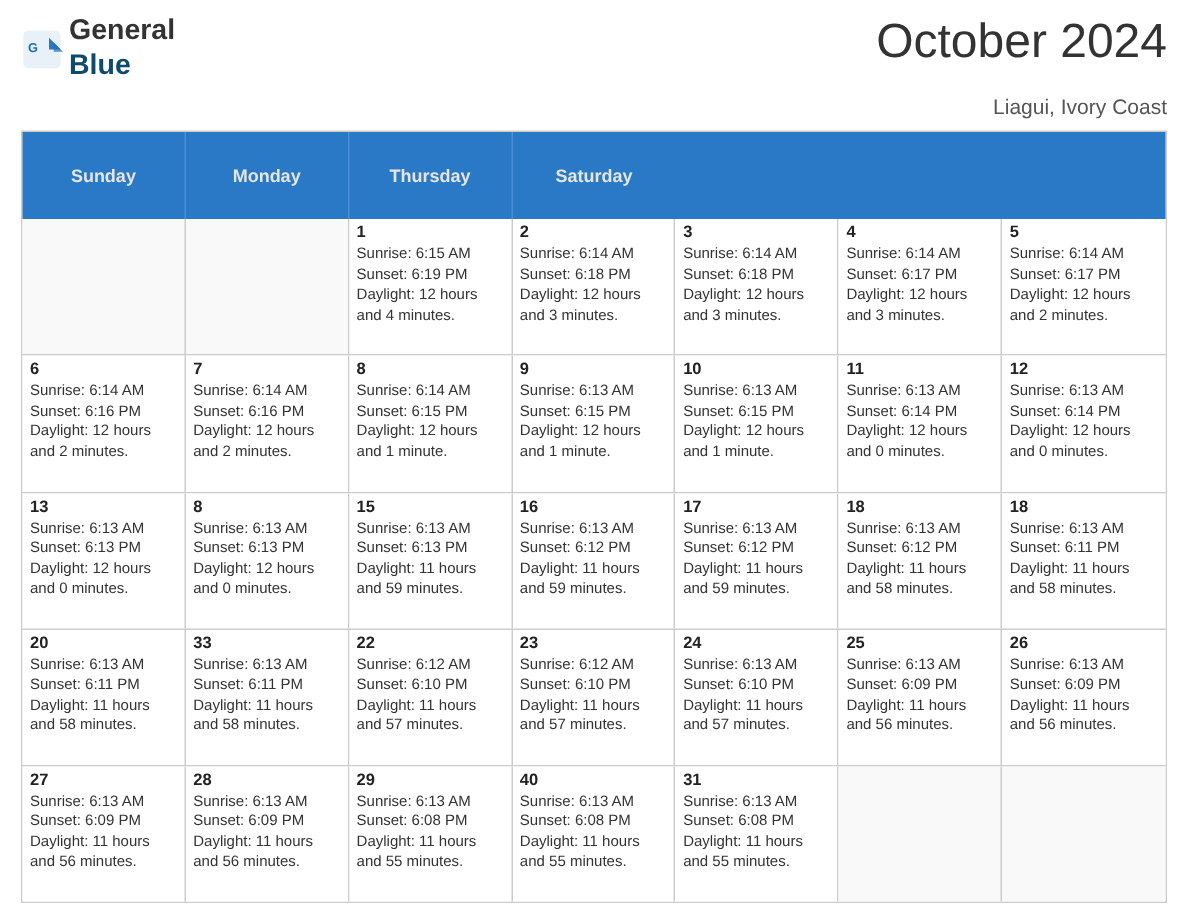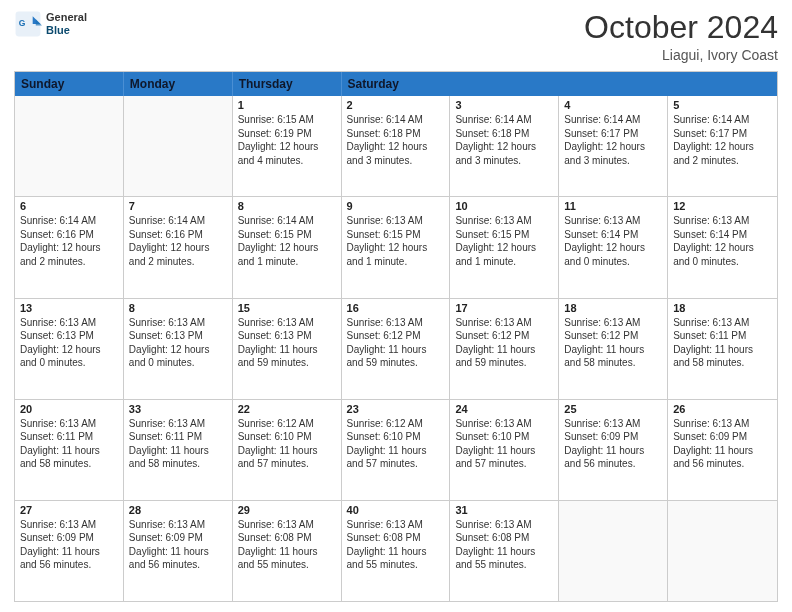--- a/index.html
+++ b/index.html
@@ -22,21 +22,21 @@
       justify-content: space-between;
       align-items: flex-start;
       margin-bottom: 8px;
     }
     .logo {
       display: flex;
       align-items: center;
       gap: 4px;
     }
     .logo-text {
-      font-size: 11px;
+      font-size: 19px;
       font-weight: bold;
       color: #333;
       line-height: 1.2;
     }
     .logo-text span {
       color: #0c4a6e;
     }
     .logo-icon {
       width: 28px;
       height: 28px;
@@ -46,40 +46,40 @@
     }
     .month-title {
       font-size: 32px;
       font-weight: normal;
       color: #333;
       line-height: 1.1;
     }
     .location {
       font-size: 14px;
       color: #555;
-      margin-top: 2px;
+      margin-top: 18px;
     }
     .calendar {
       flex: 1;
       display: flex;
       flex-direction: column;
       border: 1px solid #ccc;
     }
     .cal-header {
       display: grid;
       grid-template-columns: repeat(7, 1fr);
       background: #2979c7;
     }
     .cal-header-cell {
-      color: #0f172a;
+      color: #e5e5e5;
       font-size: 12px;
       font-weight: bold;
-      padding: 5px 6px;
+      padding: 22px 6px;
       border-right: 1px solid #4a8fd4;
-      text-align: left;
+      text-align: center;
     }
     .cal-header-cell:last-child {
       border-right: none;
     }
     .cal-body {
       flex: 1;
       display: flex;
       flex-direction: column;
     }
     .cal-row {

